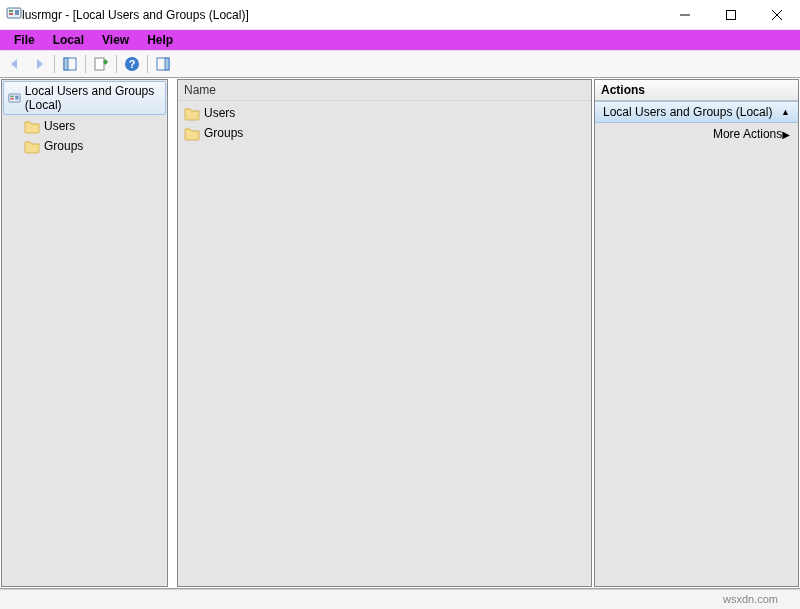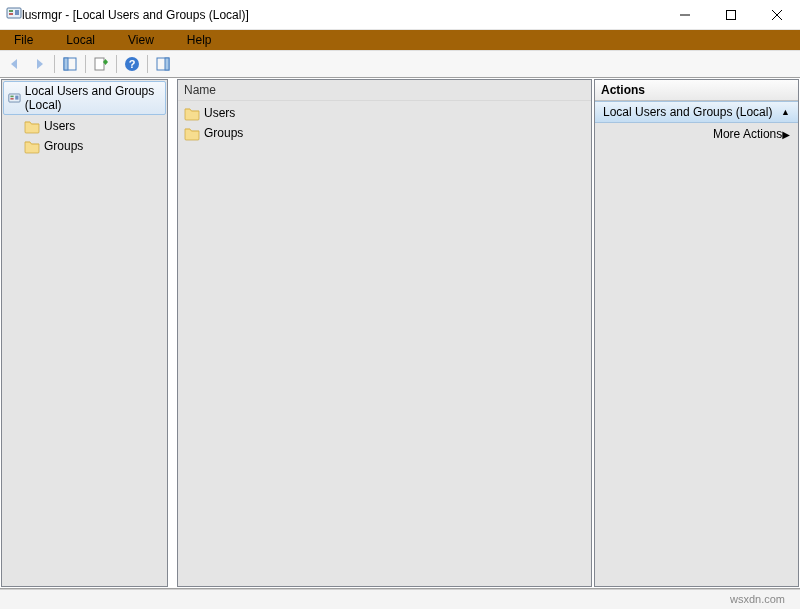--- a/index.html
+++ b/index.html
@@ -34,22 +34,23 @@
   color: #000;
 }
 .titlebar .win-btn svg { width: 10px; height: 10px; stroke: #000; stroke-width: 1; fill: none; }
 
 
 .menubar {
   height: 20px;
   display: flex;
   align-items: center;
   padding-left: 6px;
-  gap: 17px;
-  background: #a16207;
+  gap: 2px;
+  background: #d946ef;
+  font-weight: bold;
 }
 .menubar .menu-item { padding: 2px 8px; }
 
 
 .toolbar {
   height: 28px;
   border-top: 1px solid #e0e0e0;
   border-bottom: 1px solid #a0a0a0;
   background: #f7f7f7;
   display: flex;
@@ -163,21 +164,21 @@
 
 .statusbar {
   position: absolute;
   left: 0; right: 0; bottom: 0;
   height: 20px;
   background: #f4f4f4;
   border-top: 1px solid #d0d0d0;
 }
 .watermark {
   position: absolute;
-  right: 15px;
+  right: 22px;
   bottom: 4px;
   color: #888;
   font-size: 11px;
 }
 </style>
 </head>
 <body>
 
 <svg width="0" height="0" style="position:absolute">
   <defs>

